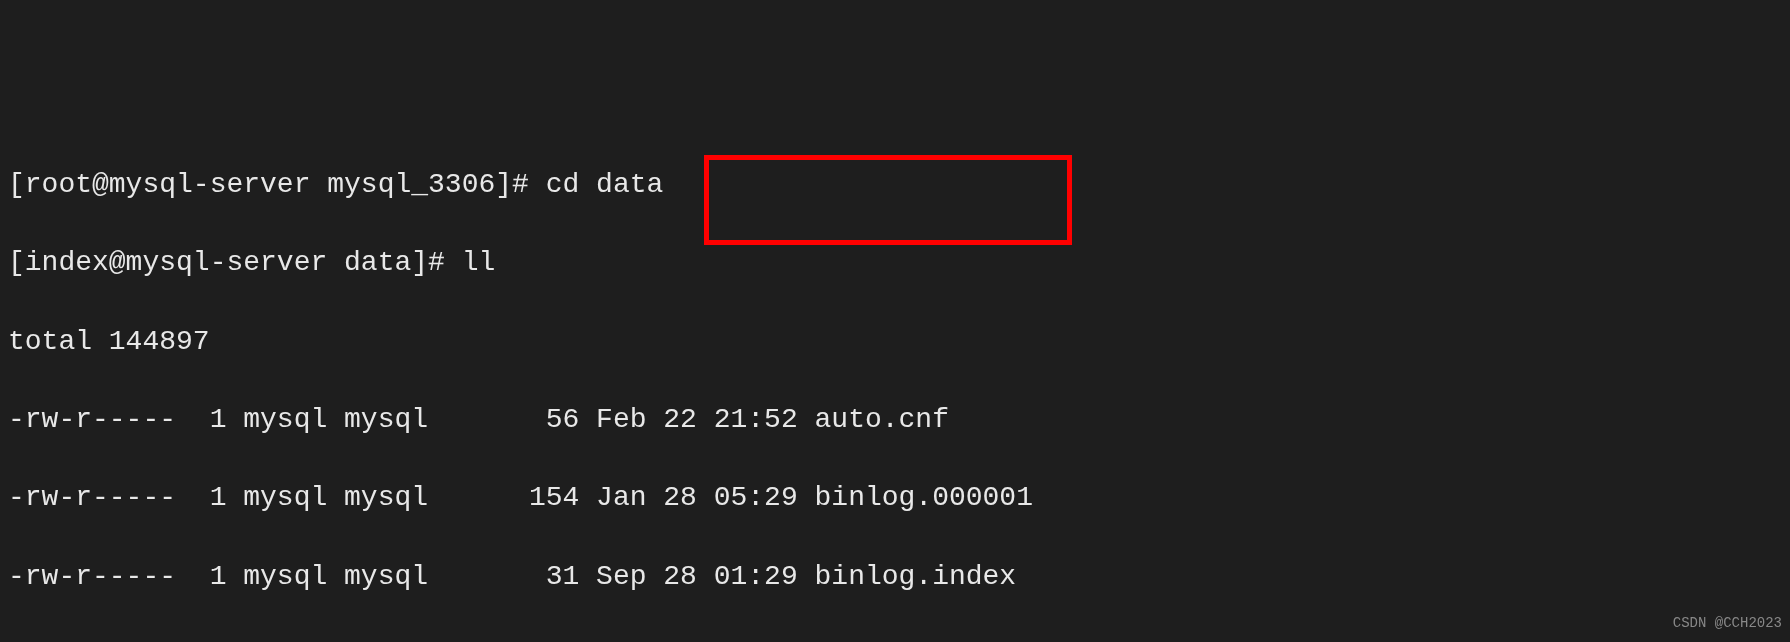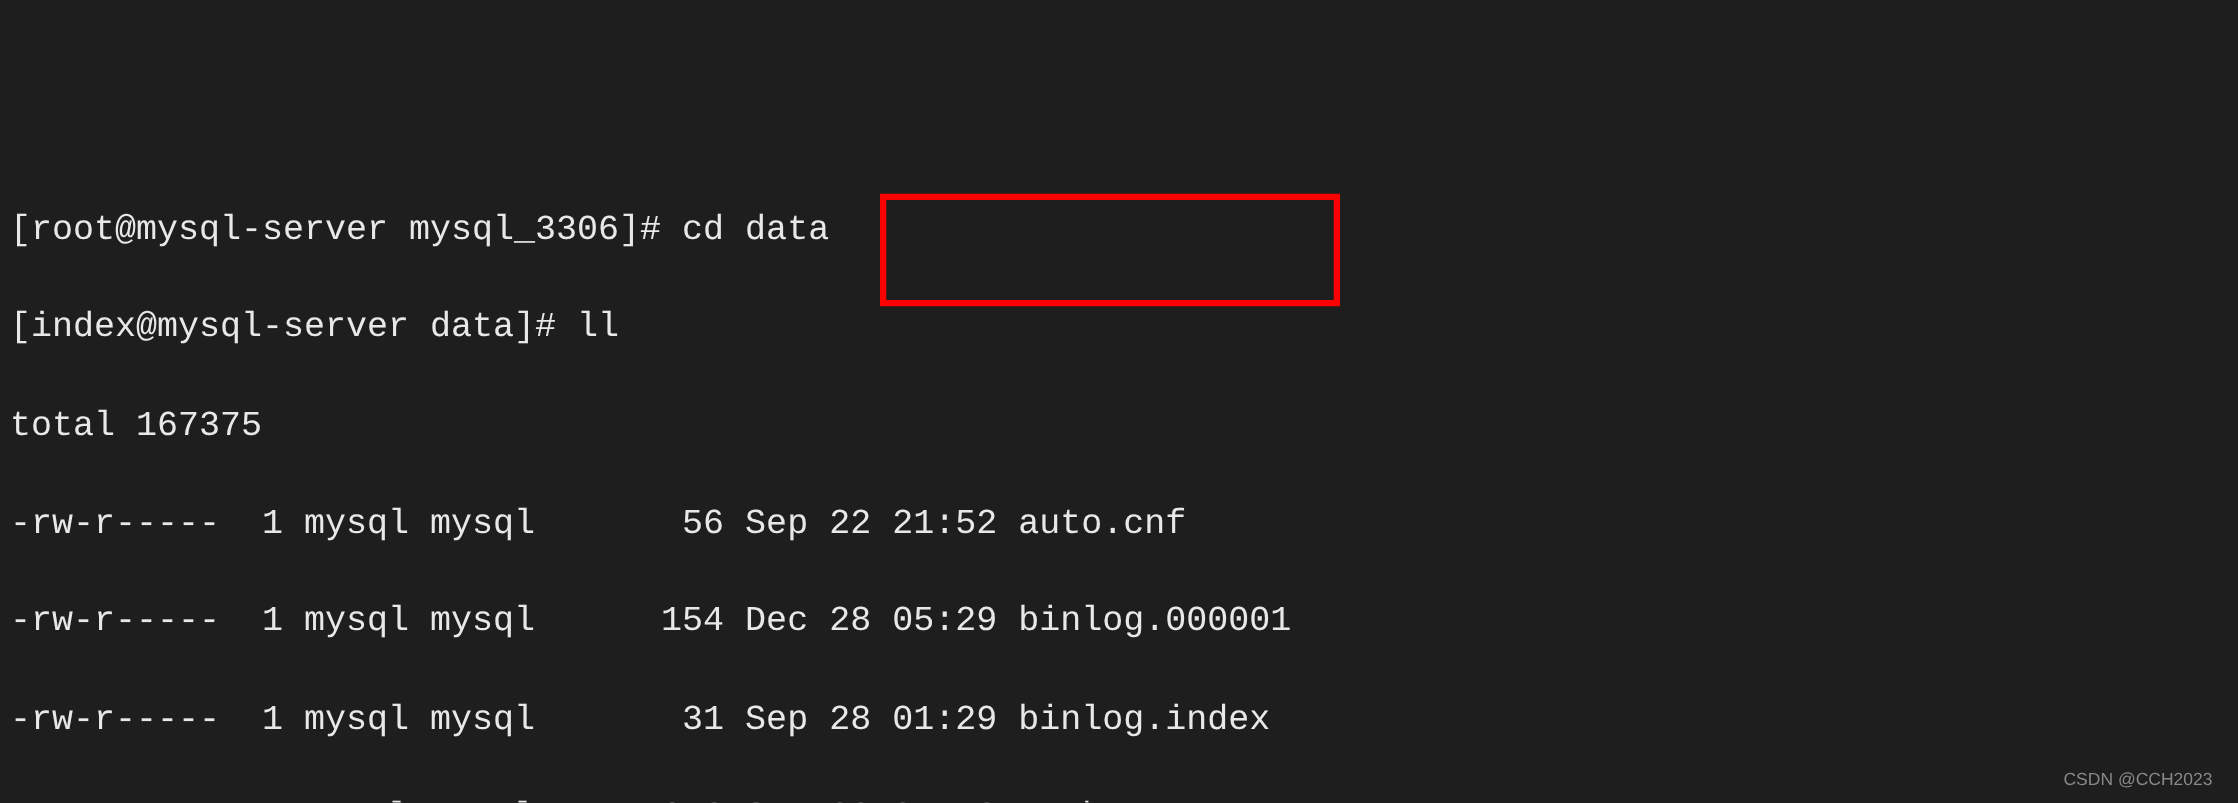--- a/index.html
+++ b/index.html
@@ -25,36 +25,36 @@
     }
     .highlight-box {
       position: absolute;
       border: 5px solid #ff0000;
       background: transparent;
       pointer-events: none;
     }
     .watermark {
       position: absolute;
       bottom: 8px;
-      right: 20px;
+      right: 8px;
       font-size: 14px;
       color: #888;
-      font-family: Liberation Sans, sans-serif;
+      font-family: Liberation Mono, monospace;
     }
   </style>
 </head>
 <body>
 
 
 
 <span class="line">[root@mysql-server mysql_3306]# cd data</span>
 <span class="line">[index@mysql-server data]# ll</span>
-<span class="line">total 167375</span>
-<span class="line">-rw-r-----  1 mysql mysql       56 Sep 22 21:52 auto.cnf</span>
-<span class="line">-rw-r-----  1 mysql mysql      154 Dec 28 05:29 binlog.000001</span>
+<span class="line">total 144897</span>
+<span class="line">-rw-r-----  1 mysql mysql       56 Feb 22 21:52 auto.cnf</span>
+<span class="line">-rw-r-----  1 mysql mysql      154 Jan 28 05:29 binlog.000001</span>
 <span class="line">-rw-r-----  1 mysql mysql       31 Sep 28 01:29 binlog.index</span>
 <span class="line">-rw-------  1 mysql mysql     1676 Sep 22 21:52 ca-key.pem</span>
 
 
 
 
 
 
 
 

